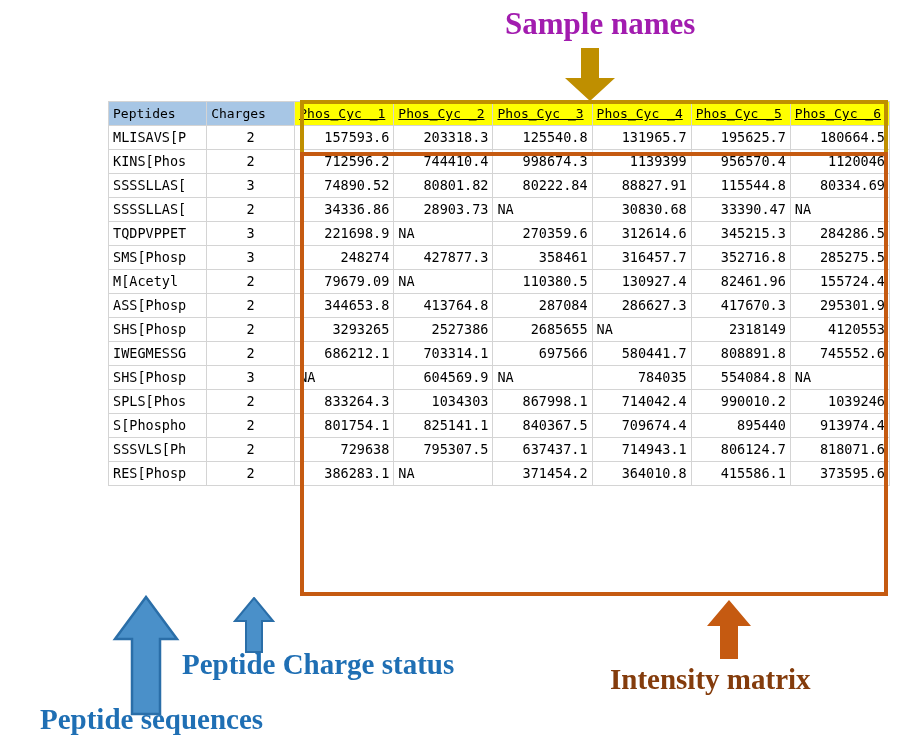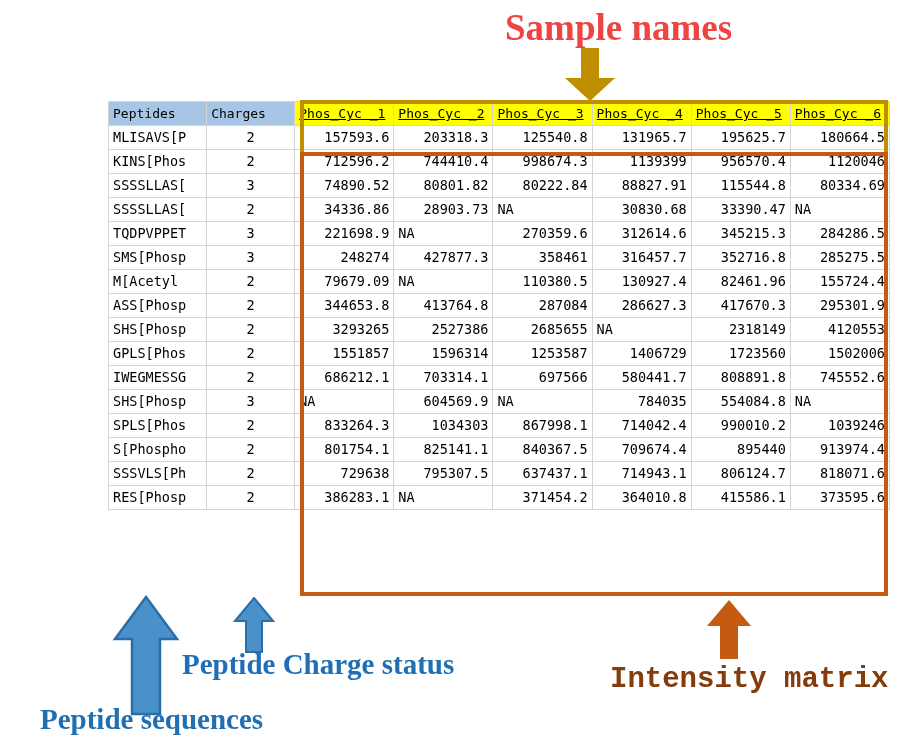--- a/index.html
+++ b/index.html
@@ -92,28 +92,27 @@
 
   
   .anno-label {
     position: absolute;
     font-family: "Liberation Serif", serif;
     font-weight: bold;
     white-space: nowrap;
   }
   #lbl-sample {
     left: 505px; top: 6px;
-    font-size: 37px;
-    color: #ef4444;
+    font-size: 31px;
+    color: #a21caf;
   }
   #lbl-intensity {
     left: 610px; top: 663px;
     font-size: 29px;
     color: #843c0c;
-    font-family: Liberation Mono, monospace;
   }
   #lbl-charge {
     left: 182px; top: 648px;
     font-size: 29px;
     color: #1f6fb4;
   }
   #lbl-sequences {
     left: 8px; top: 703px;
     font-size: 29px;
     color: #1f6fb4;
@@ -244,30 +243,20 @@
         <td class="pep">SHS[Phosp</td>
         <td class="chg">2</td>
         <td class="num">3293265</td>
         <td class="num">2527386</td>
         <td class="num">2685655</td>
         <td class="num na">NA</td>
         <td class="num">2318149</td>
         <td class="num">4120553</td>
       </tr>
       <tr>
-        <td class="pep">GPLS[Phos</td>
-        <td class="chg">2</td>
-        <td class="num">1551857</td>
-        <td class="num">1596314</td>
-        <td class="num">1253587</td>
-        <td class="num">1406729</td>
-        <td class="num">1723560</td>
-        <td class="num">1502006</td>
-      </tr>
-      <tr>
         <td class="pep">IWEGMESSG</td>
         <td class="chg">2</td>
         <td class="num">686212.1</td>
         <td class="num">703314.1</td>
         <td class="num">697566</td>
         <td class="num">580441.7</td>
         <td class="num">808891.8</td>
         <td class="num">745552.6</td>
       </tr>
       <tr>

